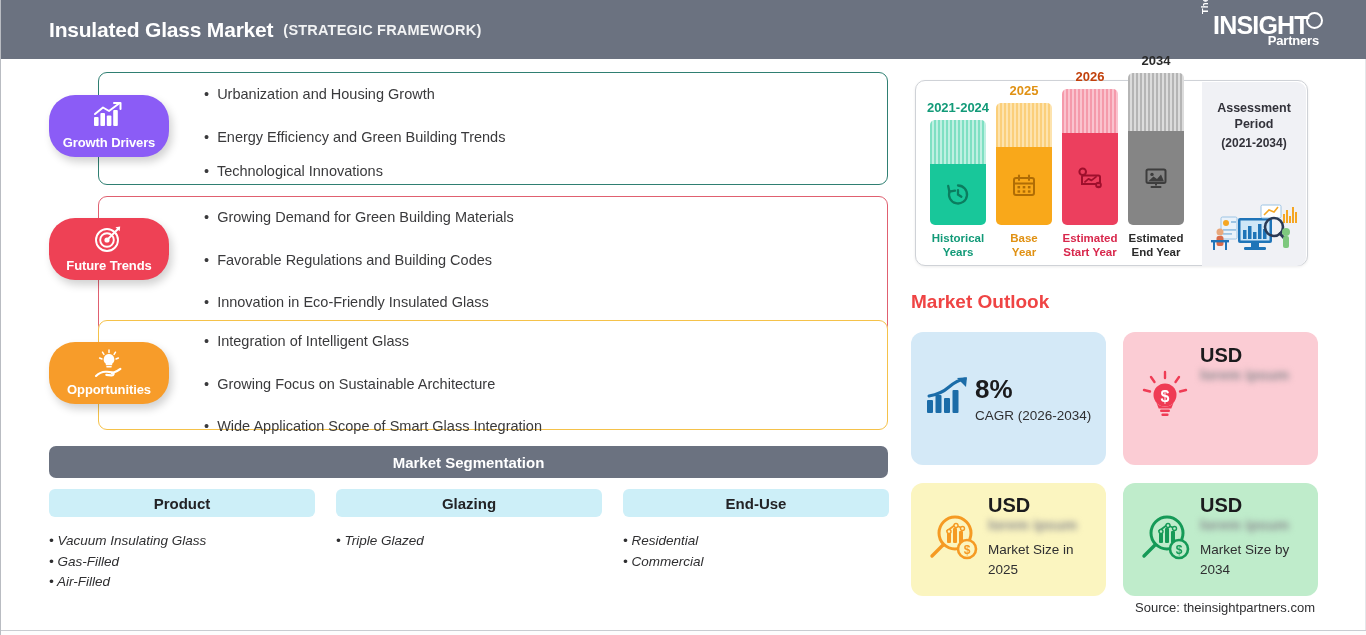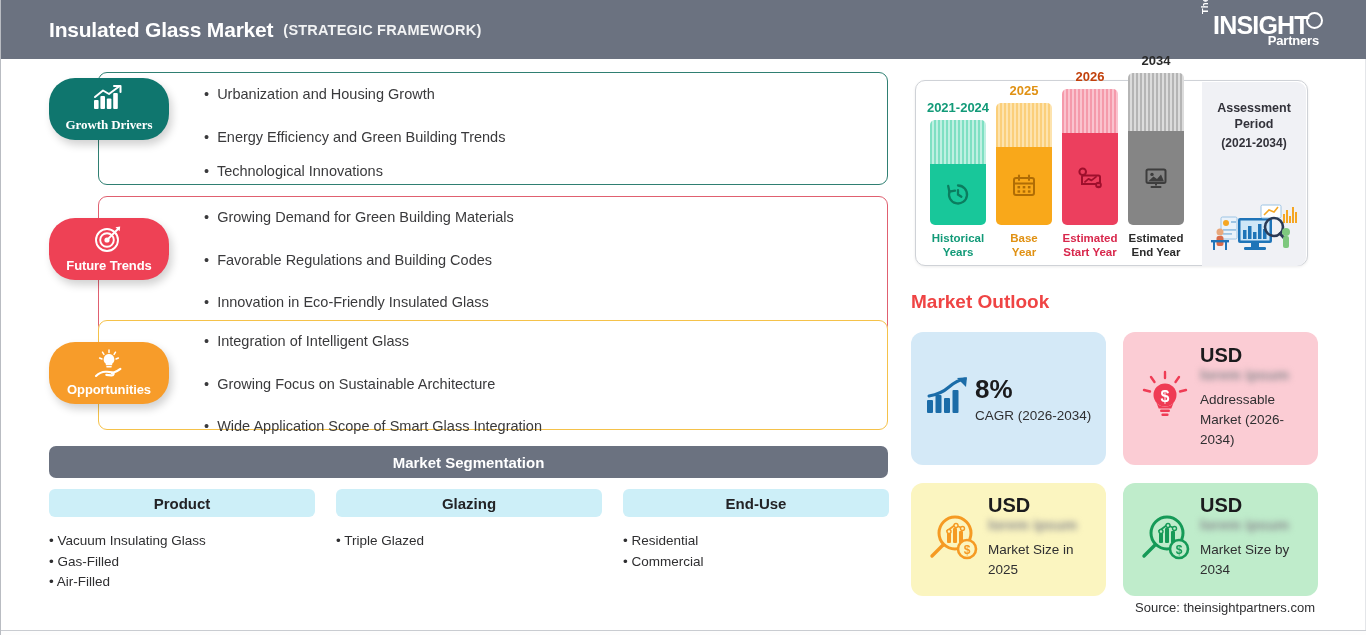--- a/index.html
+++ b/index.html
@@ -42,41 +42,41 @@
             white-space:nowrap; }
 
   .badge {
     position:absolute; width:120px; height:62px; border-radius:26px;
     display:flex; flex-direction:column; align-items:center; justify-content:flex-end;
     box-shadow: 3px 5px 9px rgba(0,0,0,0.18);
   }
   .badge-label { color:#fff; font-size:13px; font-weight:bold; padding-bottom:7px;
                  white-space:nowrap; letter-spacing:-0.1px; }
   .badge-icon { position:absolute; top:7px; left:50%; transform:translateX(-50%); }
-  .badge-green  { left:48px;  top:78px;  background:#0f766e;font-family:Liberation Serif, serif; }
+  .badge-green  { left:48px;  top:95px;  background:#8b5cf6; }
   .badge-red    { left:48px;  top:218px; background:#ee4155; }
   .badge-orange { left:48px;  top:342px; background:#f79c2a; }
 
   
   .seg-header {
     position:absolute; left:48px; top:446px; width:839px; height:32px;
     background:#6b7280; border-radius:7px; color:#fff;
     display:flex; align-items:center; justify-content:center;
     font-size:15px; font-weight:bold;
   }
   .seg-col { position:absolute; top:489px; width:266px; }
   .seg-col.c1 { left:48px; }
   .seg-col.c2 { left:335px; }
   .seg-col.c3 { left:622px; }
   .seg-title {
     height:28px; background:#cdeff8; border-radius:6px;
     display:flex; align-items:center; justify-content:center;
     font-size:15px; font-weight:bold; color:#232326;
   }
-  .seg-items { margin-top:14px; }
+  .seg-items { margin-top:14px;font-style:italic; }
   .seg-item { font-size:13.5px; color:#2f2f31; line-height:20.5px; white-space:nowrap; }
 
   
   .assess {
     position:absolute; left:914px; top:80px; width:393px; height:186px;
     background:#fff; border:1px solid #cfd2d7; border-radius:10px;
     box-shadow:0 1px 3px rgba(0,0,0,0.08);
   }
   .assess-right {
     position:absolute; right:1px; top:1px; width:104px; height:184px;
@@ -405,21 +405,20 @@
         </g>
         <circle cx="26" cy="25" r="11.5" fill="#ef3b54"></circle>
         <path d="M17.5 33 a11.5 11.5 0 0 0 17 0 l-2.2 5.5 h-12.6 z" fill="#ef3b54"></path>
         <rect x="21" y="39.5" width="10" height="2.6" rx="1.3" fill="#ef3b54"></rect>
         <rect x="22.4" y="43.5" width="7.2" height="2.4" rx="1.2" fill="#ef3b54"></rect>
         <text x="26" y="31.5" font-size="16" font-weight="bold" fill="#fff" text-anchor="middle" font-family="Liberation Sans, sans-serif">$</text>
       </svg>
     </span>
     <span class="oc-usd">USD</span>
     <span class="oc-blur">lorem ipsum</span>
-    <span class="oc-desc">Addressable Market (2026-2034)</span>
   </div>
 
   <div class="ocard ocard-yellow">
     <span class="oc-ico" style="left:14px; top:28px;">
       <svg width="56" height="56" viewBox="0 0 56 56">
         <circle cx="30" cy="22" r="16" fill="none" stroke="#f59a23" stroke-width="3"></circle>
         <g fill="#f59a23">
             <rect x="22" y="22" width="4" height="10" rx="1"></rect>
             <rect x="28" y="17" width="4" height="15" rx="1"></rect>
             <rect x="34" y="20" width="4" height="12" rx="1"></rect>

